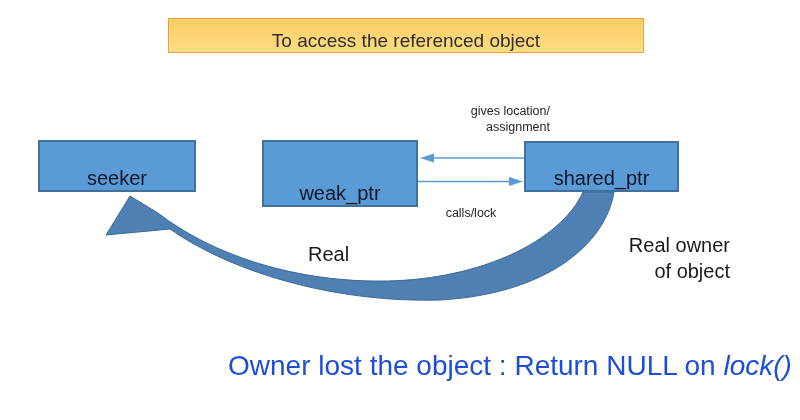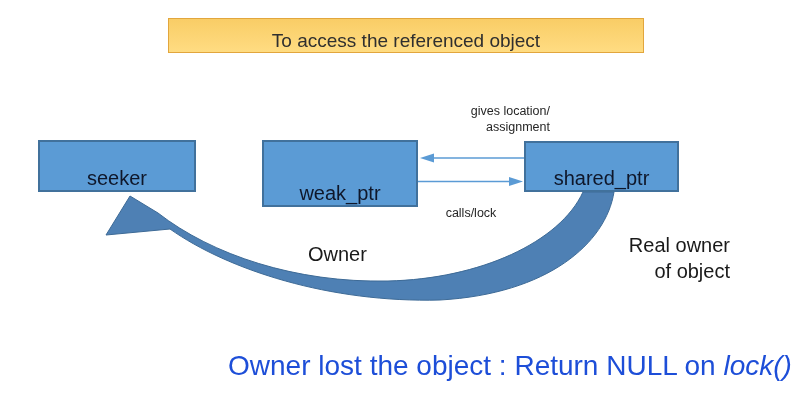--- a/index.html
+++ b/index.html
@@ -111,21 +111,21 @@
   <div class="node node-shared">
     <span>shared_ptr</span>
   </div>
 
   <div class="small-label lbl-gives">
     <span>gives location/</span>
     <span>assignment</span>
   </div>
   <div class="small-label lbl-calls">calls/lock</div>
 
-  <div class="big-label lbl-agent">Owner</div>
+  <div class="big-label lbl-agent">Real</div>
   <div class="big-label lbl-owner">
     <span>Real owner</span>
     <span>of object</span>
   </div>
 
   <div class="footer">
     <span>Owner lost the object : Return NULL on </span><i>lock()</i>
   </div>
 
 </div>

